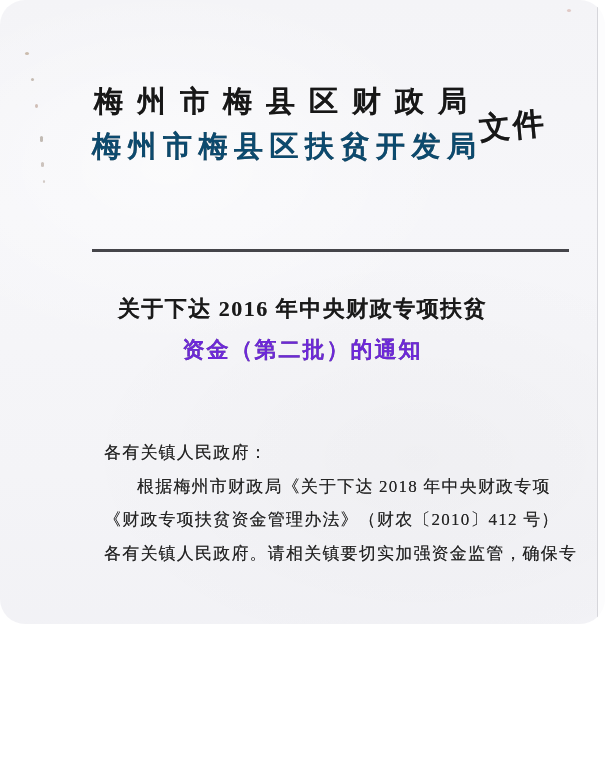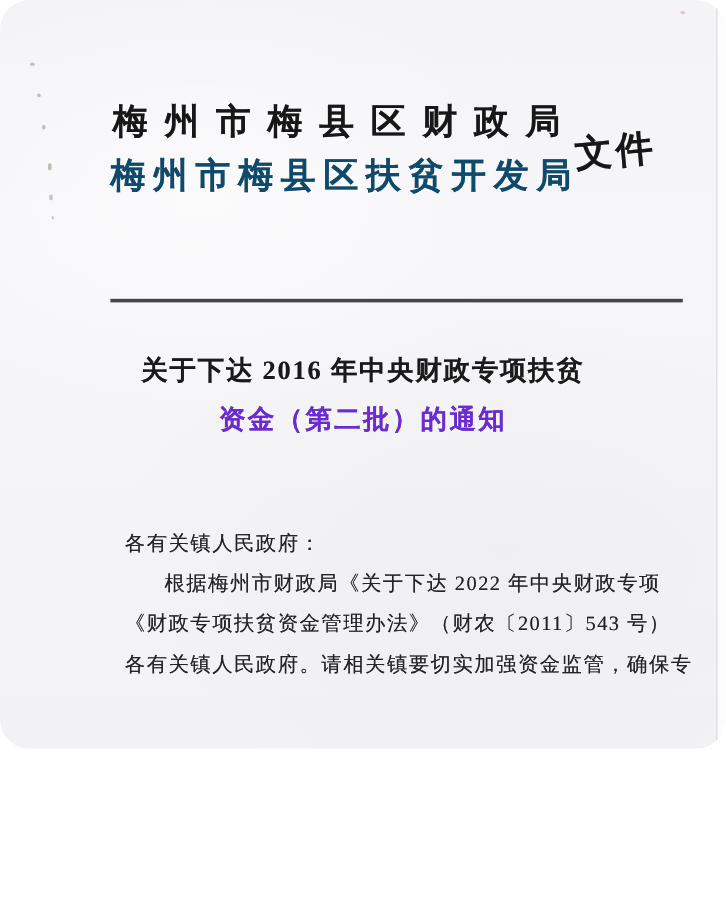--- a/index.html
+++ b/index.html
@@ -104,22 +104,22 @@
   <div class="doc-type ink">文件</div>
 
 
   <div class="rule"></div>
 
   <div class="title-line1 ink">关于下达 2016 年中央财政专项扶贫</div>
   <div class="title-line2 ink">资金（第二批）的通知</div>
 
   <div class="body-block">
     <div class="ink">各有关镇人民政府：</div>
-    <div class="ink indent">根据梅州市财政局《关于下达 2022 年中央财政专项</div>
-    <div class="ink">《财政专项扶贫资金管理办法》（财农〔2011〕543 号）</div>
+    <div class="ink indent">根据梅州市财政局《关于下达 2018 年中央财政专项</div>
+    <div class="ink">《财政专项扶贫资金管理办法》（财农〔2010〕412 号）</div>
     <div class="ink">各有关镇人民政府。请相关镇要切实加强资金监管，确保专</div>
   </div>
 
   <div class="page-num ink">1</div>
 
   <div class="scan-strip"></div>
   <div class="strip-seg seg-a"></div>
   <div class="strip-seg seg-b"></div>
   <div class="strip-seg seg-c"></div>
   <div class="strip-seg seg-d"></div>

